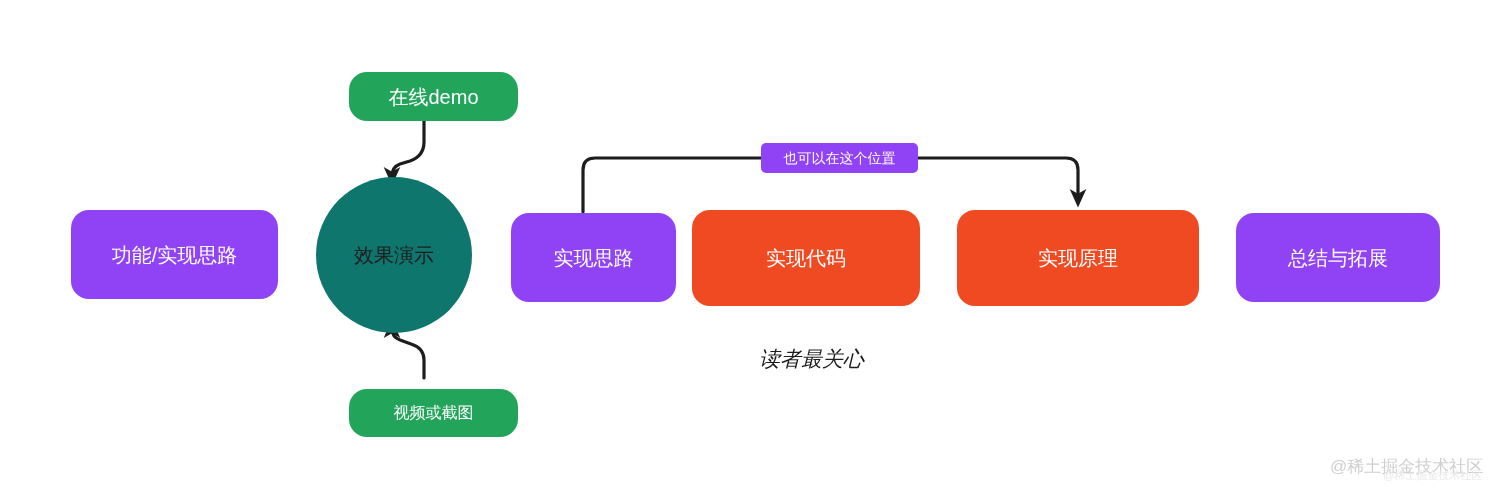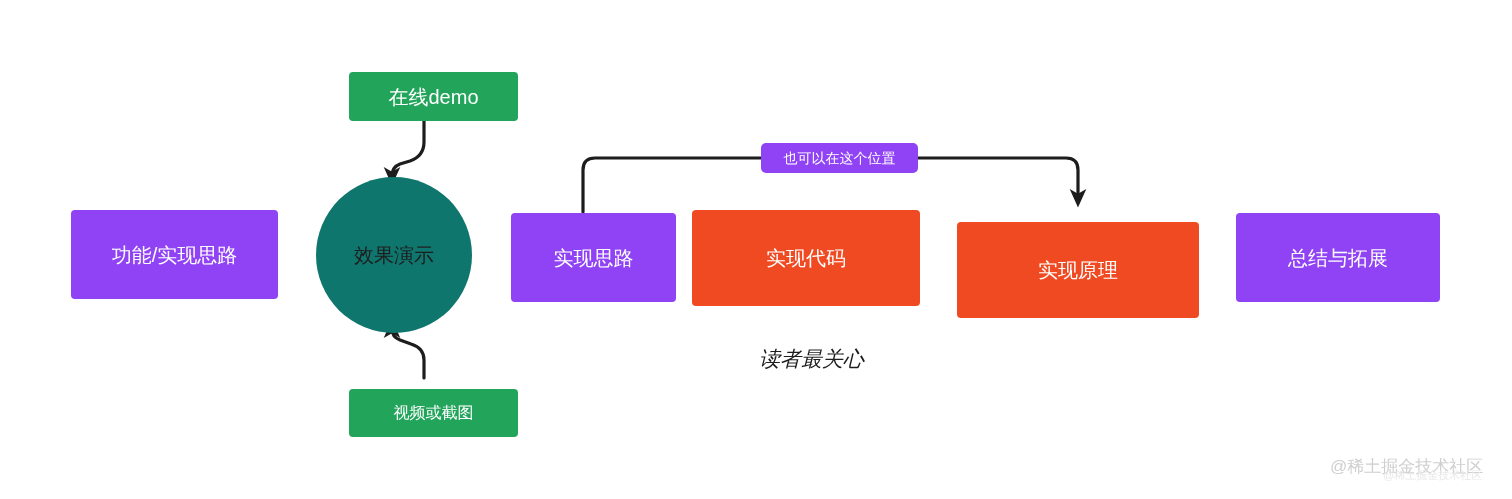--- a/index.html
+++ b/index.html
@@ -23,21 +23,21 @@
     display: flex;
     align-items: center;
     justify-content: center;
     box-sizing: border-box;
     text-align: center;
     line-height: 1.2;
     white-space: nowrap;
     user-select: none;
   }
   .node-box {
-    border-radius: 4px;
+    border-radius: 18px;
   }
   .node-purple {
     background: #9042f5;
     color: #ffffff;
   }
   .node-green {
     background: #22a55b;
     color: #ffffff;
   }
   .node-red {
@@ -124,21 +124,21 @@
   </div>
 
   <div class="node node-box node-purple" style="left:511px; top:213px; width:165px; height:89px; font-size:20px;">
     <span>实现思路</span>
   </div>
 
   <div class="node node-box node-red" style="left:692px; top:210px; width:228px; height:96px; font-size:20px;">
     <span>实现代码</span>
   </div>
 
-  <div class="node node-box node-red" style="left:957px; top:222px; width:242px; height:96px; font-size:20px;">
+  <div class="node node-box node-red" style="left:957px; top:210px; width:242px; height:96px; font-size:20px;">
     <span>实现原理</span>
   </div>
 
   <div class="node node-box node-purple" style="left:1236px; top:213px; width:204px; height:89px; font-size:20px;">
     <span>总结与拓展</span>
   </div>
 
   <div class="plain-text" style="left:759px; top:345px; font-size:21px;font-style:italic;">读者最关心</div>
 
   <div class="watermark" style="left:1330px; top:455px;">@稀土掘金技术社区</div>

